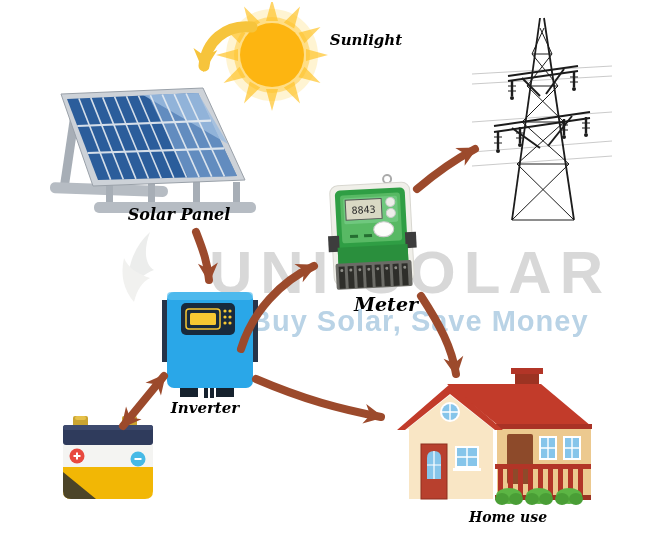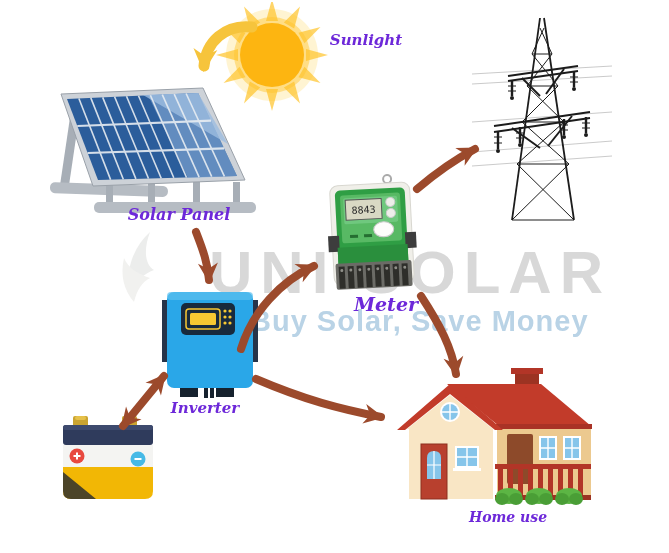--- a/index.html
+++ b/index.html
@@ -4,21 +4,21 @@
 <style>
   html,body { margin:0; padding:0; background:#ffffff; }
   .canvas {
     position:relative; width:669px; height:553px; overflow:hidden; background:#fff;
     font-family:"DejaVu Serif", serif;
   }
   .comp { position:absolute; z-index:20; }
   .comp svg { display:block; }
   .label {
     position:absolute; z-index:25; font-weight:bold; font-style:italic;
-    color:#6d28d9; white-space:nowrap; transform:translateX(-50%);
+    color:#000000; white-space:nowrap; transform:translateX(-50%);
     font-family:"DejaVu Serif", serif;
   }
   .wm-brand {
     position:absolute; z-index:5; left:209px; top:238px;
     font-family:"Liberation Sans", sans-serif; font-weight:bold;
     font-size:60px; letter-spacing:8px; color:#d8d8d8; white-space:nowrap;
   }
   .wm-tag {
     position:absolute; z-index:5; left:250px; top:305px;
     font-family:"Liberation Sans", sans-serif; font-weight:bold;

